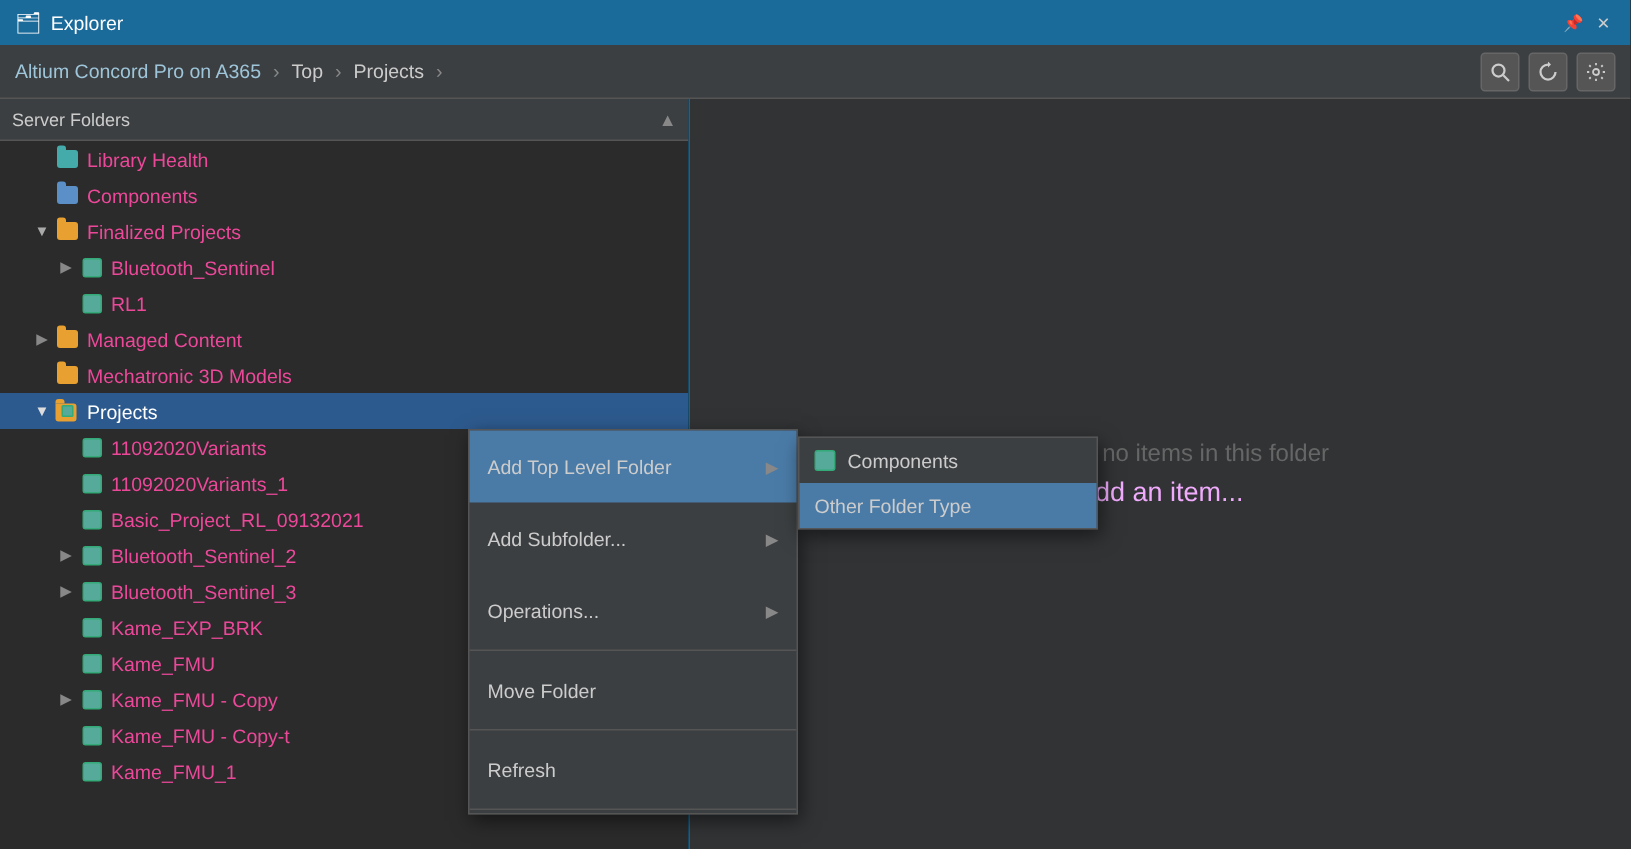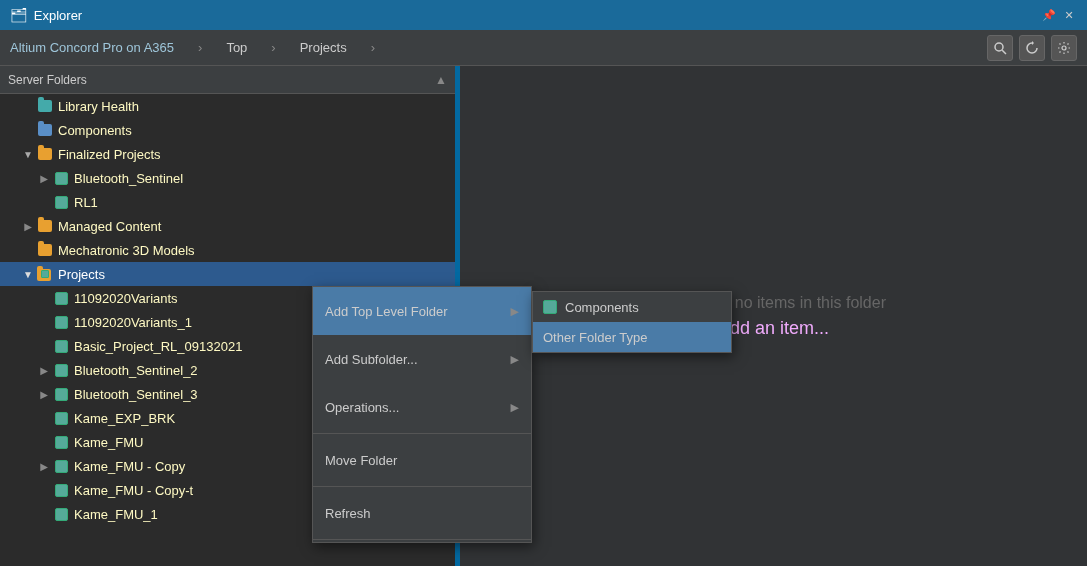--- a/index.html
+++ b/index.html
@@ -46,21 +46,21 @@
       font-size: 11px;
     }
 
     
     .address-bar {
       background: #3c3f41;
       height: 36px;
       display: flex;
       align-items: center;
       padding: 0 10px;
-      gap: 24px;
+      gap: 8px;
       border-bottom: 1px solid #555;
     }
     .address-label {
       color: #9ec5d9;
       font-size: 13px;
       display: flex;
       align-items: center;
       gap: 4px;
       cursor: pointer;
     }
@@ -96,21 +96,21 @@
     .main-layout {
       display: flex;
       height: calc(566px - 30px - 36px);
     }
 
     
     .left-panel {
       width: 460px;
       min-width: 460px;
       background: #2b2b2b;
-      border-right: 5px solid #0369a1;
+      border-right: 1px solid #0369a1;
       overflow: hidden;
       position: relative;
     }
     .panel-header {
       background: #3c3f41;
       height: 28px;
       display: flex;
       align-items: center;
       padding: 0 8px;
       justify-content: space-between;
@@ -155,21 +155,21 @@
     .tree-icon {
       width: 18px;
       height: 18px;
       margin-right: 4px;
       display: flex;
       align-items: center;
       justify-content: center;
       flex-shrink: 0;
     }
     .tree-label {
-      color: #fef9c3;
+      color: #ec4899;
       font-size: 13px;
     }
 
     
     .context-menu {
       position: absolute;
       left: 312px;
       top: 286px;
       width: 220px;
       background: #3c3f41;

